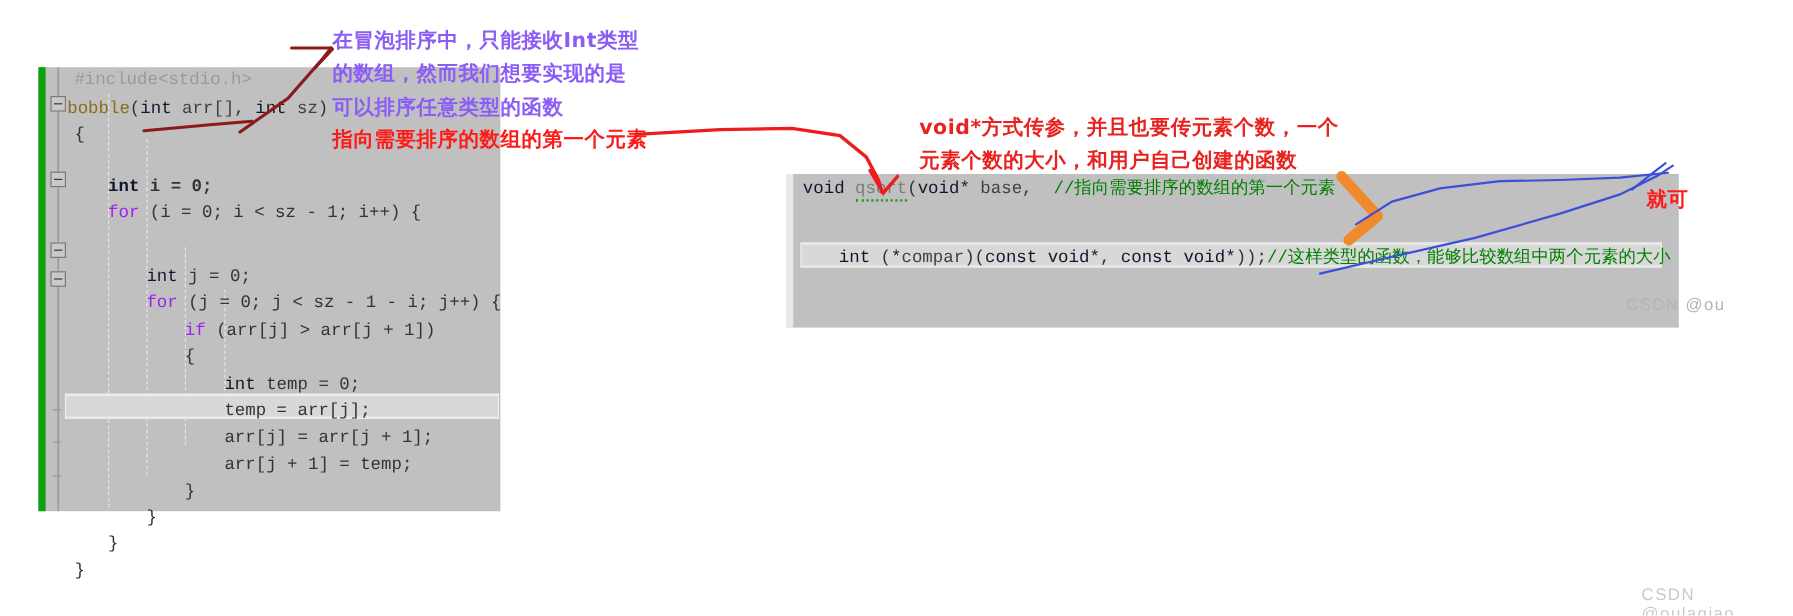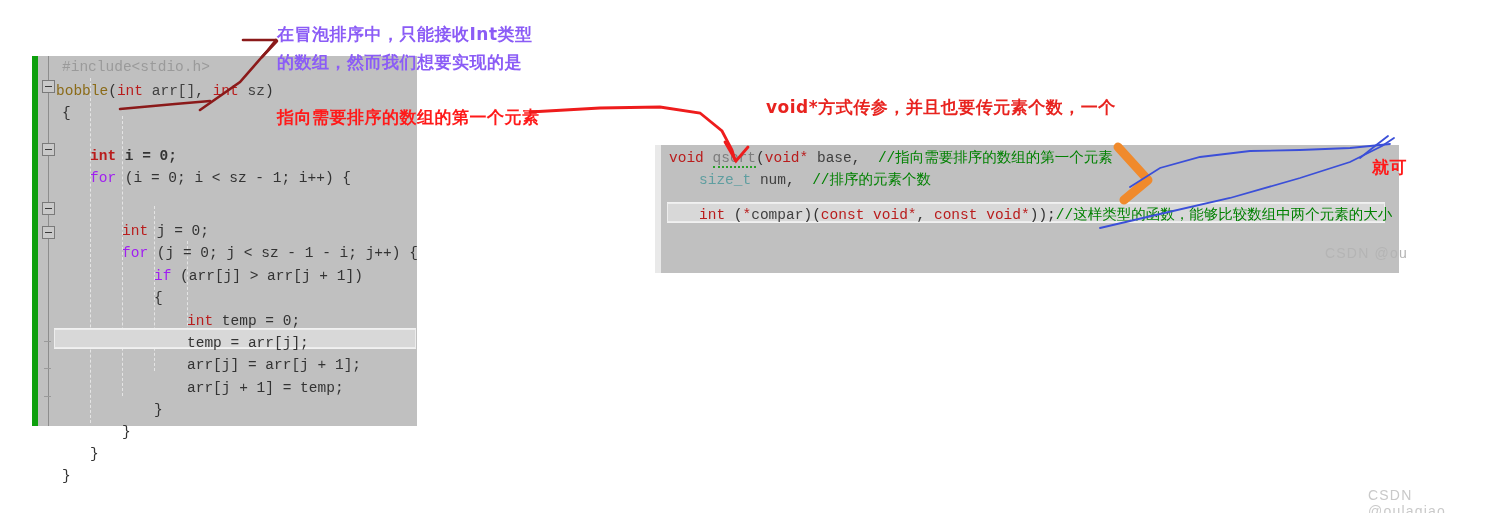--- a/index.html
+++ b/index.html
@@ -26,21 +26,21 @@
   .fold-box:after{content:"";position:absolute;left:2px;top:5px;width:7px;height:1px;background:#3b3b3b;}
   .fold-tick{position:absolute;left:6px;width:7px;height:1px;background:#9a9a9a;}
   .ind-guide{position:absolute;width:0;border-left:1px dashed #e4e4e4;}
 
   .cl{position:absolute;left:28px;font-size:14.5px;line-height:14px;color:#333333;}
   #left-editor .cl{left:30px;}
   .hl-line{position:absolute;background:#d8d8d8;border-top:1px solid #f1f1f1;border-bottom:1px solid #f1f1f1;
            box-shadow:0 0 0 1px rgba(255,255,255,.55) inset;}
 
   
-  .kw{color:#b91c1c;margin-top:42px;}          
+  .kw{color:#0f172a;margin-top:42px;}          
   .kw2{color:#a020f0;}         
   .fn{color:#8b6b18;}          
   .gray{color:#404040;}        
   .teal{color:#5f9ea0;}        
   .cmt{color:#008000;}         
   .pp{color:#9a9a9a;}
   .squiggle{color:#7d7d7d;border-bottom:2px dotted #2aa02a;}
 
   
   #right-editor{left:655px;top:145px;width:744px;height:128px;}
@@ -50,21 +50,21 @@
 
   
   .note{position:absolute;font-family:"DejaVu Sans","Liberation Sans",sans-serif;
         font-weight:bold;white-space:pre;line-height:24px;letter-spacing:.5px;}
   .note-dark{color:#8b5cf6;font-size:17px;}
   .note-red{color:#ff1a1a;font-size:17px;}
   .note-red2{color:#e8231f;font-size:17px;}
 
   .wm{position:absolute;color:#c9c9c9;font-size:14px;letter-spacing:1.2px;
       font-family:"Liberation Sans","DejaVu Sans",sans-serif;}
-  .wm-inner{color:#b4b4b4;}
+  .wm-inner{color:#b4b4b4;margin-left:30px;}
 
   svg.overlay{position:absolute;left:0;top:0;width:1494px;height:513px;pointer-events:none;}
 </style>
 </head>
 <body>
 
 <div class="stage">
 
   <div class="code" id="left-editor">
     <div class="gutter-bar"></div>
@@ -121,33 +121,34 @@
     <div class="cl" style="top:413px;left:30px;">}</div>
   </div>
 
   <div class="code" id="right-editor">
     <div class="lmargin"></div>
 
     <div class="hl-line" style="top:57px;width:718px;height:19px;"></div>
 
     <div class="cl" style="top:6px;left:14px;"><span class="kw">void</span><span> </span><span class="squiggle">qsort</span><span>(</span><span class="kw">void</span><span class="kw">*</span><span> </span><span class="gray">base</span><span>,  </span><span class="cmt">//指向需要排序的数组的第一个元素</span></div>
 
-    <div class="cl" style="top:28px;left:44px;"><span class="teal">size_t</span><span class="gray"> num</span><span>,  </span><span class="cmt">//排序的元素个数</span></div>
 
 
     <div class="cl" style="top:63px;left:44px;"><span class="kw">int</span><span> (</span><span class="kw">*</span><span class="gray">compar</span><span>)(</span><span class="kw">const void*</span><span>, </span><span class="kw">const void*</span><span>));</span><span class="cmt">//这样类型的函数，能够比较数组中两个元素的大小</span></div>
 
     <div class="wm wm-inner" style="left:670px;top:100px;">CSDN @ou</div>
   </div>
 
   <div class="note note-dark" style="left:277px;top:22px;">在冒泡排序中，只能接收Int类型</div>
   <div class="note note-dark" style="left:277px;top:50px;">的数组，然而我们想要实现的是</div>
+  <div class="note note-dark" style="left:277px;top:78px;">可以排序任意类型的函数</div>
   <div class="note note-red" style="left:277px;top:105px;">指向需要排序的数组的第一个元素</div>
 
   <div class="note note-red2" style="left:766px;top:95px;">void*方式传参，并且也要传元素个数，一个</div>
+  <div class="note note-red2" style="left:766px;top:122px;">元素个数的大小，和用户自己创建的函数</div>
 
   <div class="note note-red" style="left:1372px;top:155px;">就可</div>
 
   <svg class="overlay" viewBox="0 0 1494 513">
 
     <g stroke="#8b1a1a" fill="none" stroke-width="2.6" stroke-linecap="round">
       <path d="M200,110 L240,82 L268,50 L276,40"></path>
       <path d="M243,40 L276,40"></path>
       <path d="M262,57 L277,41"></path>
     </g>

